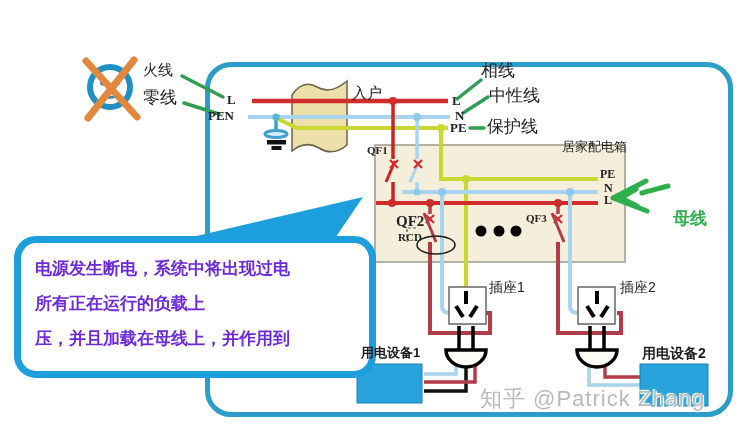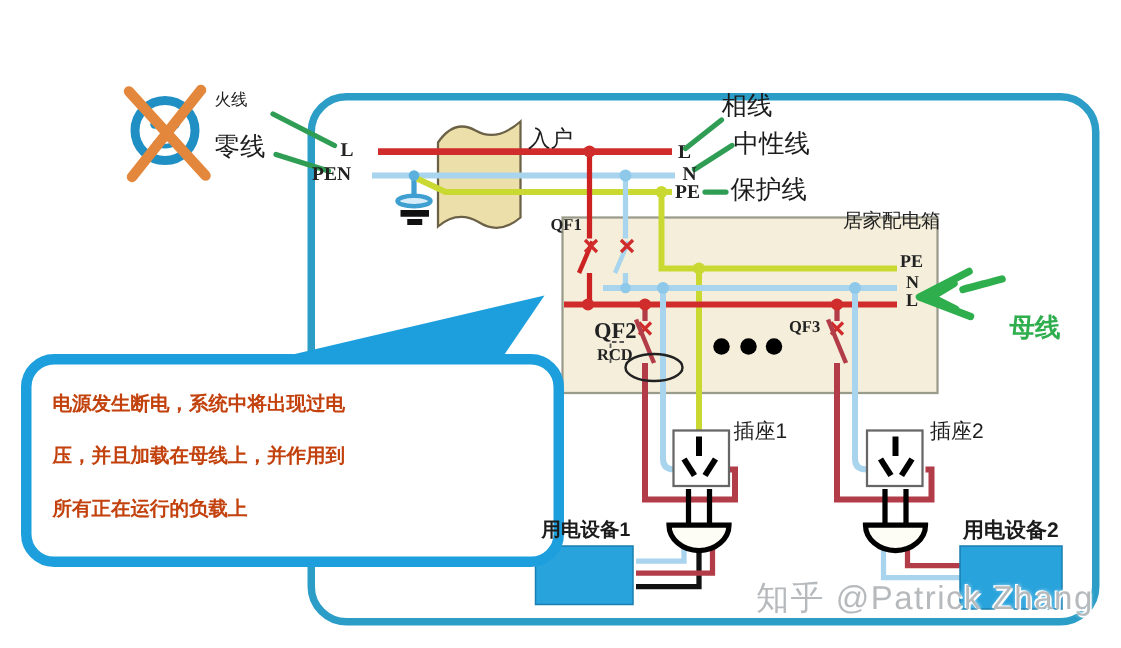--- a/index.html
+++ b/index.html
@@ -6,22 +6,22 @@
   #stage{position:relative;width:747px;height:432px;background:#fff;overflow:hidden;
          font-family:"Liberation Sans",sans-serif;}
   #frame{position:absolute;left:205px;top:62px;width:528px;height:355px;
          border:5px solid #2b9dc6;border-radius:26px;box-sizing:border-box;background:#fff;z-index:0;}
   #wires{position:absolute;left:0;top:0;z-index:1;}
   .lbl{position:absolute;white-space:nowrap;color:#1c1c1c;line-height:1;z-index:3;}
   .serif{font-family:"Liberation Serif",serif;font-weight:bold;color:#222;}
   .green{color:#2fae4e;font-weight:bold;}
   #callout{position:absolute;left:14px;top:236px;width:320px;height:112px;background:#fff;
            border:7px solid #1e9fdd;border-radius:22px;z-index:2;padding:8px 14px;box-sizing:content-box;}
-  #callout .cline{font-size:13px;font-weight:bold;color:#c2410c;line-height:35px;white-space:nowrap;}
-  #watermark{position:absolute;left:504px;top:384px;font-size:22px;color:#b7babd;z-index:4;
+  #callout .cline{font-size:17px;font-weight:bold;color:#6d28d9;line-height:35px;white-space:nowrap;}
+  #watermark{position:absolute;left:480px;top:384px;font-size:22px;color:#b7babd;z-index:4;
              letter-spacing:1px;text-shadow:1px 1px 0 #fff,-1px -1px 0 #fff,0 0 3px #fff;}
   #title{left:57px;top:23px;font-size:19px;font-weight:bold;}
 </style>
 </head>
 <body>
 
 <div id="stage">
 
   <div id="frame"></div>
 
@@ -167,25 +167,25 @@
       <circle cx="117" cy="83" r="2.8" fill="#1f8fc4"></circle>
       <path d="M102,95 Q110,100 118,95" fill="none" stroke="#1f8fc4" stroke-width="3"></path>
       <path d="M86,61 L137,117 M134,60 L88,118" stroke="#e2873b" stroke-width="7" stroke-linecap="round"></path>
     </g>
 
     <polygon points="188,238 363,197 327,250" fill="#1e9fdd"></polygon>
   </svg>
 
   <div id="callout">
     <div class="cline">电源发生断电，系统中将出现过电</div>
+    <div class="cline">所有正在运行的负载上</div>
     <div class="cline">压，并且加载在母线上，并作用到</div>
-    <div class="cline">所有正在运行的负载上</div>
   </div>
 
-  <div class="lbl" style="left:143px;top:62px;font-size:11px;">火线</div>
+  <div class="lbl" style="left:143px;top:62px;font-size:15px;">火线</div>
   <div class="lbl" style="left:143px;top:89px;font-size:17px;">零线</div>
   <div class="lbl serif" style="left:227px;top:93px;font-size:13px;">L</div>
   <div class="lbl serif" style="left:208px;top:109px;font-size:13px;">PEN</div>
   <div class="lbl" style="left:352px;top:85px;font-size:15px;">入户</div>
 
   <div class="lbl serif" style="left:452px;top:94px;font-size:13px;">L</div>
   <div class="lbl serif" style="left:455px;top:109px;font-size:13px;">N</div>
   <div class="lbl serif" style="left:450px;top:121px;font-size:13px;">PE</div>
   <div class="lbl" style="left:481px;top:62px;font-size:17px;">相线</div>
   <div class="lbl" style="left:489px;top:87px;font-size:17px;">中性线</div>

